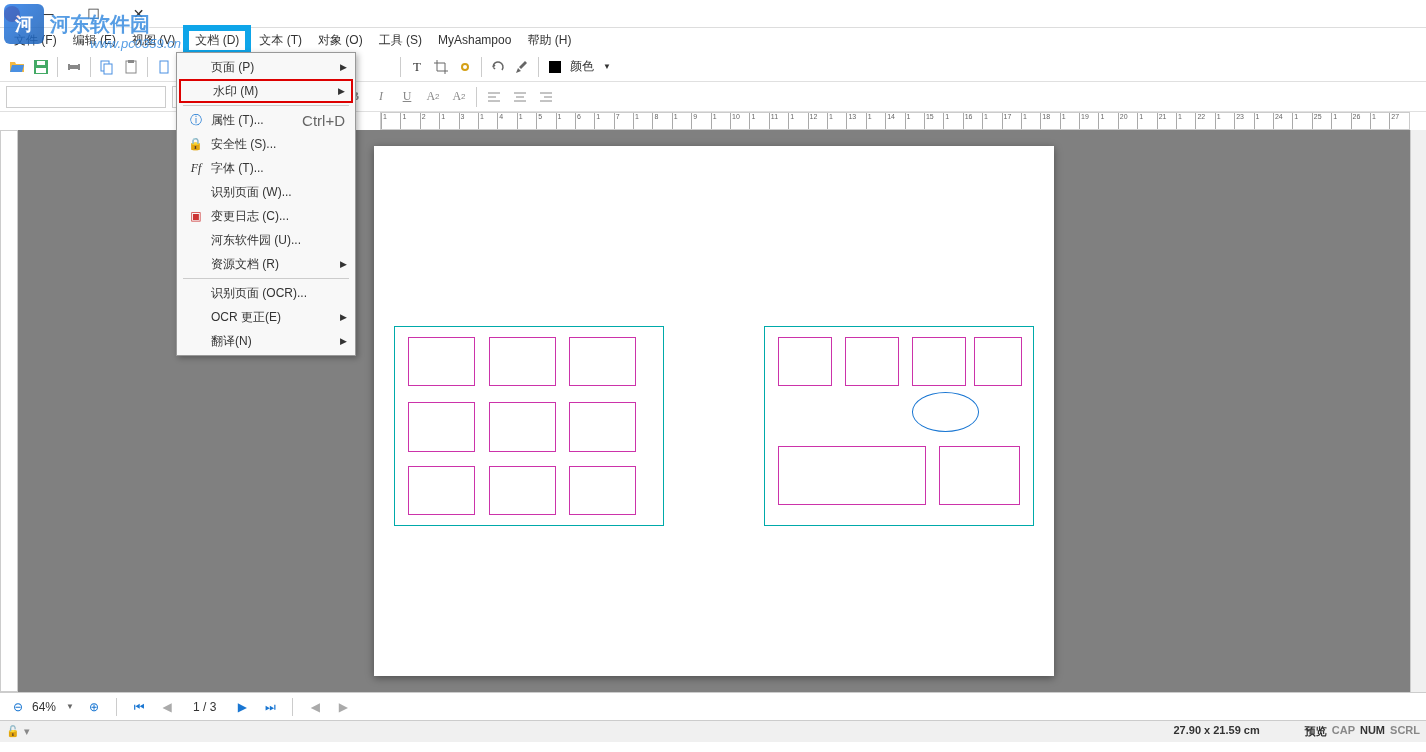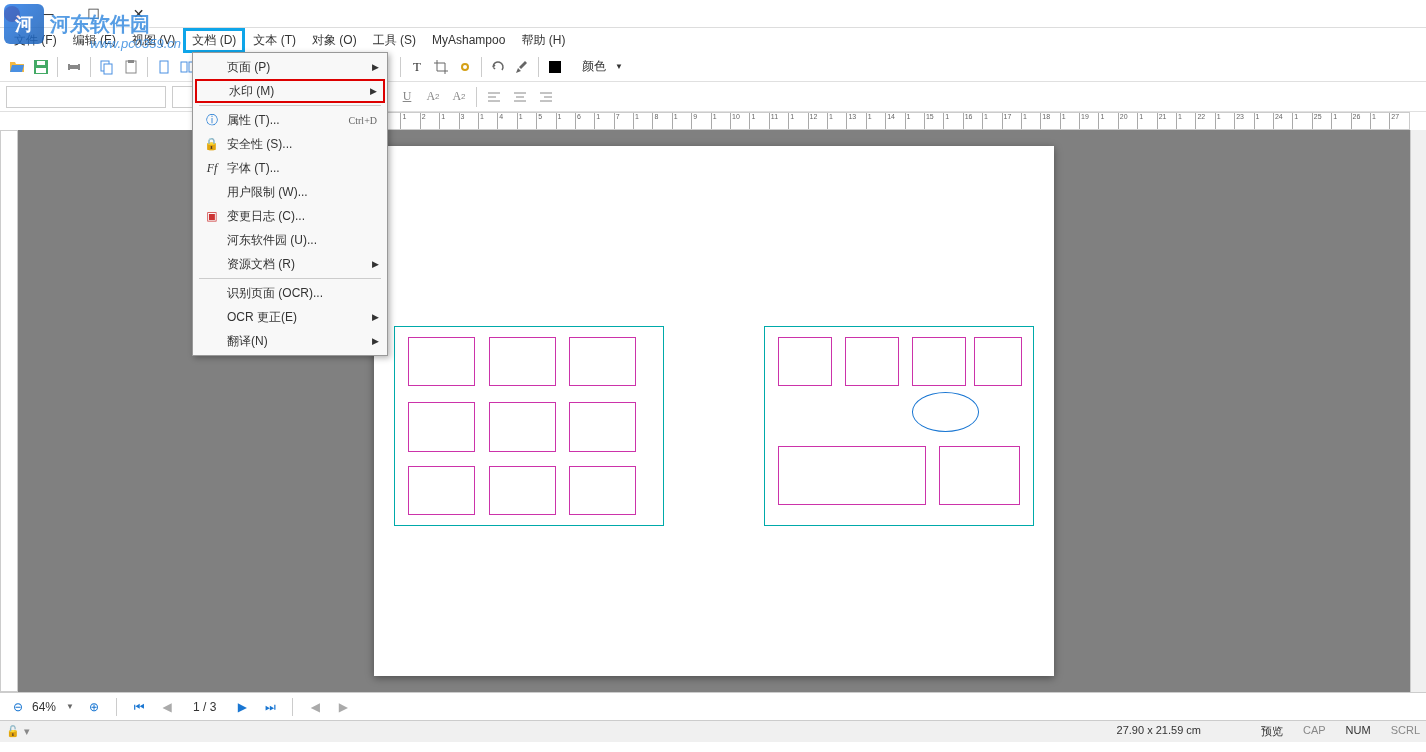--- a/index.html
+++ b/index.html
@@ -8,27 +8,27 @@
 
 .titlebar { height: 28px; display: flex; align-items: center; padding: 0 4px; background: #fff; border-bottom: 1px solid #ddd; }
 .app-icon { width: 16px; height: 16px; background: #e33; border-radius: 50%; margin-right: 6px; }
 .title-text { flex: 1; font-size: 12px; }
 .win-btns { display: flex; }
 .win-btn { width: 45px; height: 28px; display: flex; align-items: center; justify-content: center; font-size: 14px; }
 
 
 .menubar { height: 24px; display: flex; align-items: center; padding: 0 6px; background: #fff; font-size: 12px; }
 .menu-item { padding: 3px 8px; cursor: pointer; text-align: right; }
-.menu-item.highlighted { border: 3px solid #0ea5e9; padding: 1px 6px; }
+.menu-item.highlighted { border: 6px solid #0ea5e9; padding: 1px 6px; }
 
 
 .toolbar { height: 30px; display: flex; align-items: center; padding: 2px 6px; background: #fff; border-bottom: 1px solid #e0e0e0; gap: 2px; }
 .tbtn { width: 22px; height: 22px; display: flex; align-items: center; justify-content: center; cursor: pointer; }
 .tsep { width: 1px; height: 20px; background: #ccc; margin: 0 3px; }
-.color-label { margin-left: 14px; font-size: 12px; }
+.color-label { margin-left: 2px; font-size: 12px; }
 
 
 .formatbar { height: 30px; display: flex; align-items: center; padding: 2px 6px; border-bottom: 1px solid #e0e0e0; gap: 2px; }
 .fontsel { width: 160px; height: 22px; border: 1px solid #ccc; margin-right: 4px; }
 .sizesel { width: 50px; height: 22px; border: 1px solid #ccc; margin-right: 8px; }
 .fbtn { width: 24px; height: 24px; display: flex; align-items: center; justify-content: center; font-family: "Times New Roman", serif; color: #888; }
 
 
 .ruler-h { height: 18px; background: #fff; border: 1px solid #ccc; margin-left: 380px; margin-right: 16px; position: relative; font-size: 8px; color: #666; overflow: hidden; }
 .ruler-marks { position: absolute; top: 0; left: 0; right: 0; height: 100%; display: flex; }
@@ -38,46 +38,46 @@
 .main { display: flex; height: 562px; background: #fff; }
 .ruler-v { width: 18px; background: #fff; border: 1px solid #ccc; margin-top: 0; }
 .canvas-wrap { flex: 1; background: #808080; overflow: auto; position: relative; display: flex; align-items: center; justify-content: center; }
 .page { background: #fff; width: 680px; height: 530px; box-shadow: 0 2px 8px rgba(0,0,0,0.4); position: relative; }
 .drawing-area { position: absolute; left: 20px; top: 180px; right: 20px; height: 200px; display: flex; gap: 100px; }
 .drawing-block { flex: 1; border: 1px solid #0aa; position: relative; }
 .sub-cell { position: absolute; border: 1px solid #c3a; }
 .scrollbar-v { width: 16px; background: #f0f0f0; border-left: 1px solid #ccc; }
 
 
-.dropdown { position: absolute; left: 192px; top: 52px; width: 196px; background: #f8f8f8; border: 1px solid #999; box-shadow: 2px 2px 6px rgba(0,0,0,0.3); z-index: 100; padding: 2px; }
+.dropdown { position: absolute; left: 176px; top: 52px; width: 180px; background: #f8f8f8; border: 1px solid #999; box-shadow: 2px 2px 6px rgba(0,0,0,0.3); z-index: 100; padding: 2px; }
 .dd-item { height: 24px; display: flex; align-items: center; padding: 0 8px; cursor: pointer; position: relative; }
 .dd-item.highlighted { border: 2px solid #d00; height: 24px; }
 .dd-icon { width: 18px; display: inline-flex; justify-content: center; margin-right: 6px; font-size: 12px; }
 .dd-label { flex: 1; }
-.dd-shortcut { color: #666; font-size: 10px; font-family: Liberation Serif, serif; }
+.dd-shortcut { color: #666; font-size: 15px; }
 .dd-arrow { position: absolute; right: 6px; font-size: 9px; }
 .dd-sep { height: 1px; background: #ccc; margin: 2px 4px; }
 
 
 .watermark { position: absolute; left: 4px; top: 4px; z-index: 200; opacity: 0.85; display: flex; align-items: center; }
 .wm-logo { width: 40px; height: 40px; background: linear-gradient(135deg, #2b7de9, #1a5fb4); border-radius: 6px; display: flex; align-items: center; justify-content: center; color: #fff; font-weight: bold; font-size: 18px; }
 .wm-text { margin-left: 6px; font-size: 20px; font-weight: bold; color: #3a8de0; text-shadow: 1px 1px 0 #fff; }
 .wm-url { position: absolute; left: 50px; top: 32px; font-size: 13px; color: #3a8de0; font-style: italic; padding-left: 36px; }
 
 
 .navbar { height: 28px; display: flex; align-items: center; padding: 0 8px; border-top: 1px solid #ccc; gap: 8px; font-size: 12px; }
 .zoom-group { display: flex; align-items: center; gap: 4px; }
 .nav-btn { width: 20px; height: 20px; display: flex; align-items: center; justify-content: center; cursor: pointer; color: #1976d2; }
 .nav-sep { width: 1px; height: 18px; background: #ccc; margin: 0 4px; }
 .page-ind { padding: 0 8px; }
 
 
 .statusbar { height: 22px; display: flex; align-items: center; background: #f0f0f0; border-top: 1px solid #ccc; padding: 0 6px; font-size: 11px; }
 .status-lock { width: 16px; color: #d4a017; }
-.status-right { margin-left: auto; display: flex; gap: 20px; color: #888; }
+.status-right { margin-left: auto; display: flex; gap: 5px; color: #888; font-weight: bold; }
 .status-dim { color: #333; margin-right: 40px; }
 
 svg { width: 16px; height: 16px; }
 </style>
 </head>
 <body>
 
 <div class="watermark">
   <div class="wm-logo">河</div>
   <div class="wm-text">河东软件园</div>
@@ -125,21 +125,21 @@
   <div class="dd-item">
     <span class="dd-icon" style="color:#d4a017">🔒</span>
     <span class="dd-label">安全性 (S)...</span>
   </div>
   <div class="dd-item">
     <span class="dd-icon" style="font-style:italic;font-family:serif">Ff</span>
     <span class="dd-label">字体 (T)...</span>
   </div>
   <div class="dd-item">
     <span class="dd-icon"></span>
-    <span class="dd-label">用户限制 (W)...</span>
+    <span class="dd-label">识别页面 (W)...</span>
   </div>
   <div class="dd-item">
     <span class="dd-icon" style="color:#c33">▣</span>
     <span class="dd-label">变更日志 (C)...</span>
   </div>
   <div class="dd-item">
     <span class="dd-icon"></span>
     <span class="dd-label">河东软件园 (U)...</span>
   </div>
   <div class="dd-item">

